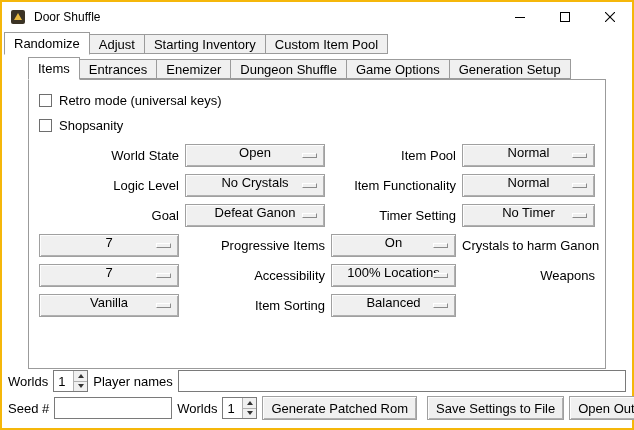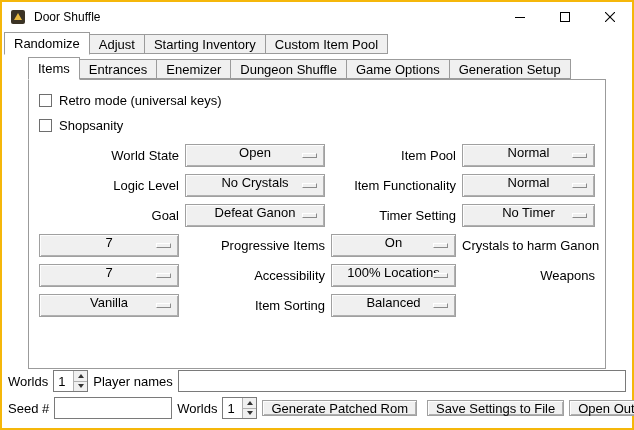--- a/index.html
+++ b/index.html
@@ -63,21 +63,21 @@
   .spin-value { width: 19px; display: flex; align-items: center; padding-left: 4px; }
   .spin-arrows { display: flex; flex-direction: column; width: 14px; }
   .spin-btn { flex: 1; display: flex; align-items: center; justify-content: center;
               background: #f0f0f0; border-left: 1px solid #b0b0b0; cursor: default; }
   .spin-btn + .spin-btn { border-top: 1px solid #b0b0b0; }
   .tri-up { display: block; width: 0; height: 0; border-left: 3px solid transparent;
             border-right: 3px solid transparent; border-bottom: 4px solid #333; }
   .tri-down { display: block; width: 0; height: 0; border-left: 3px solid transparent;
               border-right: 3px solid transparent; border-top: 4px solid #333; }
 
-  .btn { height: 16px; padding: 0 8px; background: #f0f0f0; border: 1px solid #a0a0a0;
+  .btn { height: 24px; padding: 0 8px; background: #f0f0f0; border: 1px solid #a0a0a0;
          box-shadow: inset 1px 1px 0 #fdfdfd, inset -1px -1px 0 #b0b0b0;
          display: flex; align-items: center; white-space: nowrap; font: inherit; cursor: default; }
 </style>
 </head>
 <body>
 
 <div class="window">
 
   <div class="titlebar">
     <span class="app-icon">

